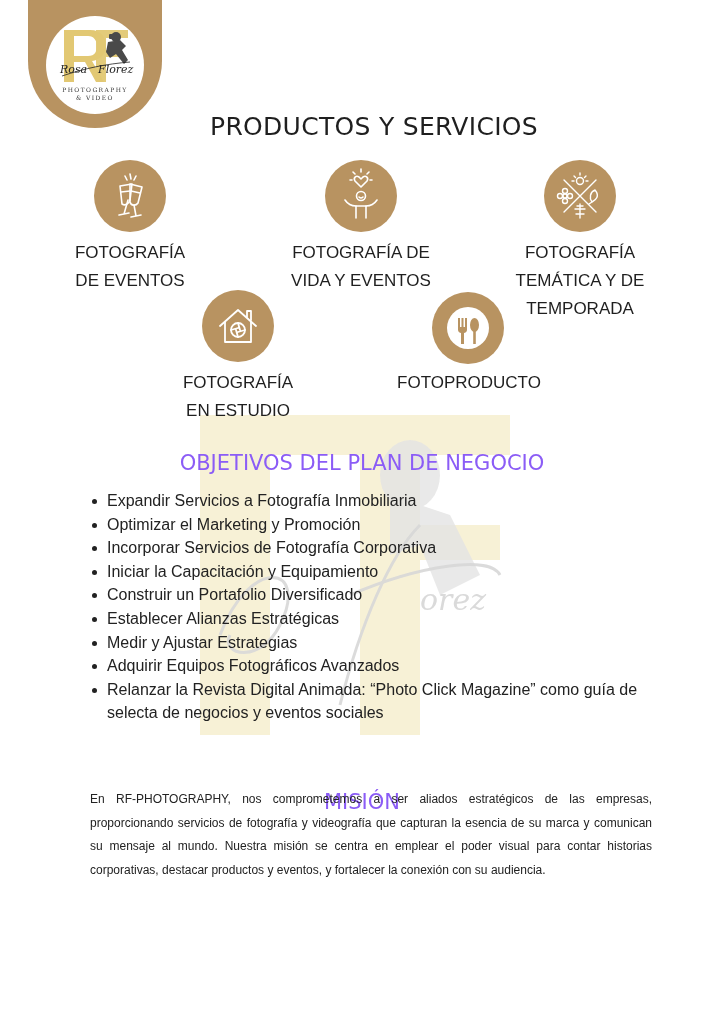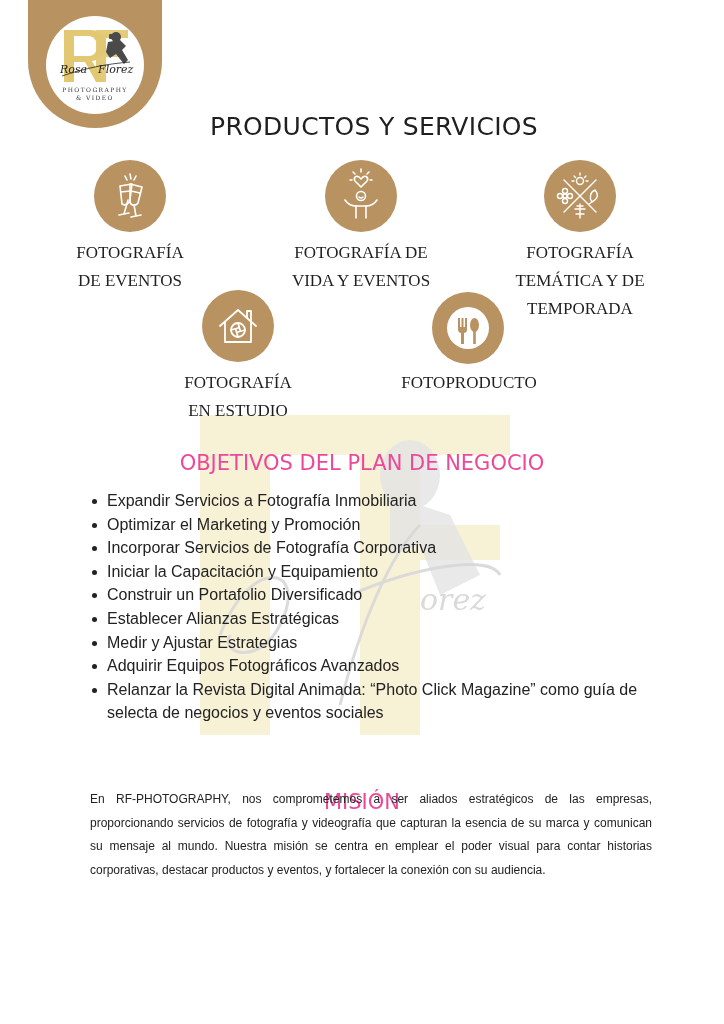--- a/index.html
+++ b/index.html
@@ -30,29 +30,29 @@
   .watermark { left: 190px; top: 405px; width: 340px; height: 330px; }
 
   h1.title {
     margin: 0; left: 0; width: 724px; top: 112px; text-align: center;
     font-family: "DejaVu Sans", sans-serif; font-weight: normal;
     font-size: 25px; letter-spacing: 0.3px; color: #1f1f1f; padding-left: 12px;
   }
   h2.section {
     margin: 0; left: 0; width: 724px; text-align: center;
     font-family: "DejaVu Sans", sans-serif; font-weight: normal;
-    font-size: 21px; color: #ec4899;
+    font-size: 21px; color: #8b5cf6;
   }
 
   .svc-icon {
     width: 72px; height: 72px; border-radius: 50%; background: #b89361;
   }
   .svc-icon svg { position: absolute; left: 0; top: 0; }
   .svc-label {
-    text-align: center; font-family: Liberation Serif, serif;
+    text-align: center; font-family: Liberation Sans, sans-serif;
     font-size: 17px; line-height: 28px; color: #1f1f1f;
   }
 
   ul.objectives {
     margin: 0; padding: 0; left: 88px; top: 489px; width: 560px;
     list-style: none; font-size: 16px; line-height: 23.6px; color: #222;
   }
   ul.objectives li { position: relative; padding-left: 19px; }
   ul.objectives li::before {
     content: ""; position: absolute; left: 4px; top: 10px;

